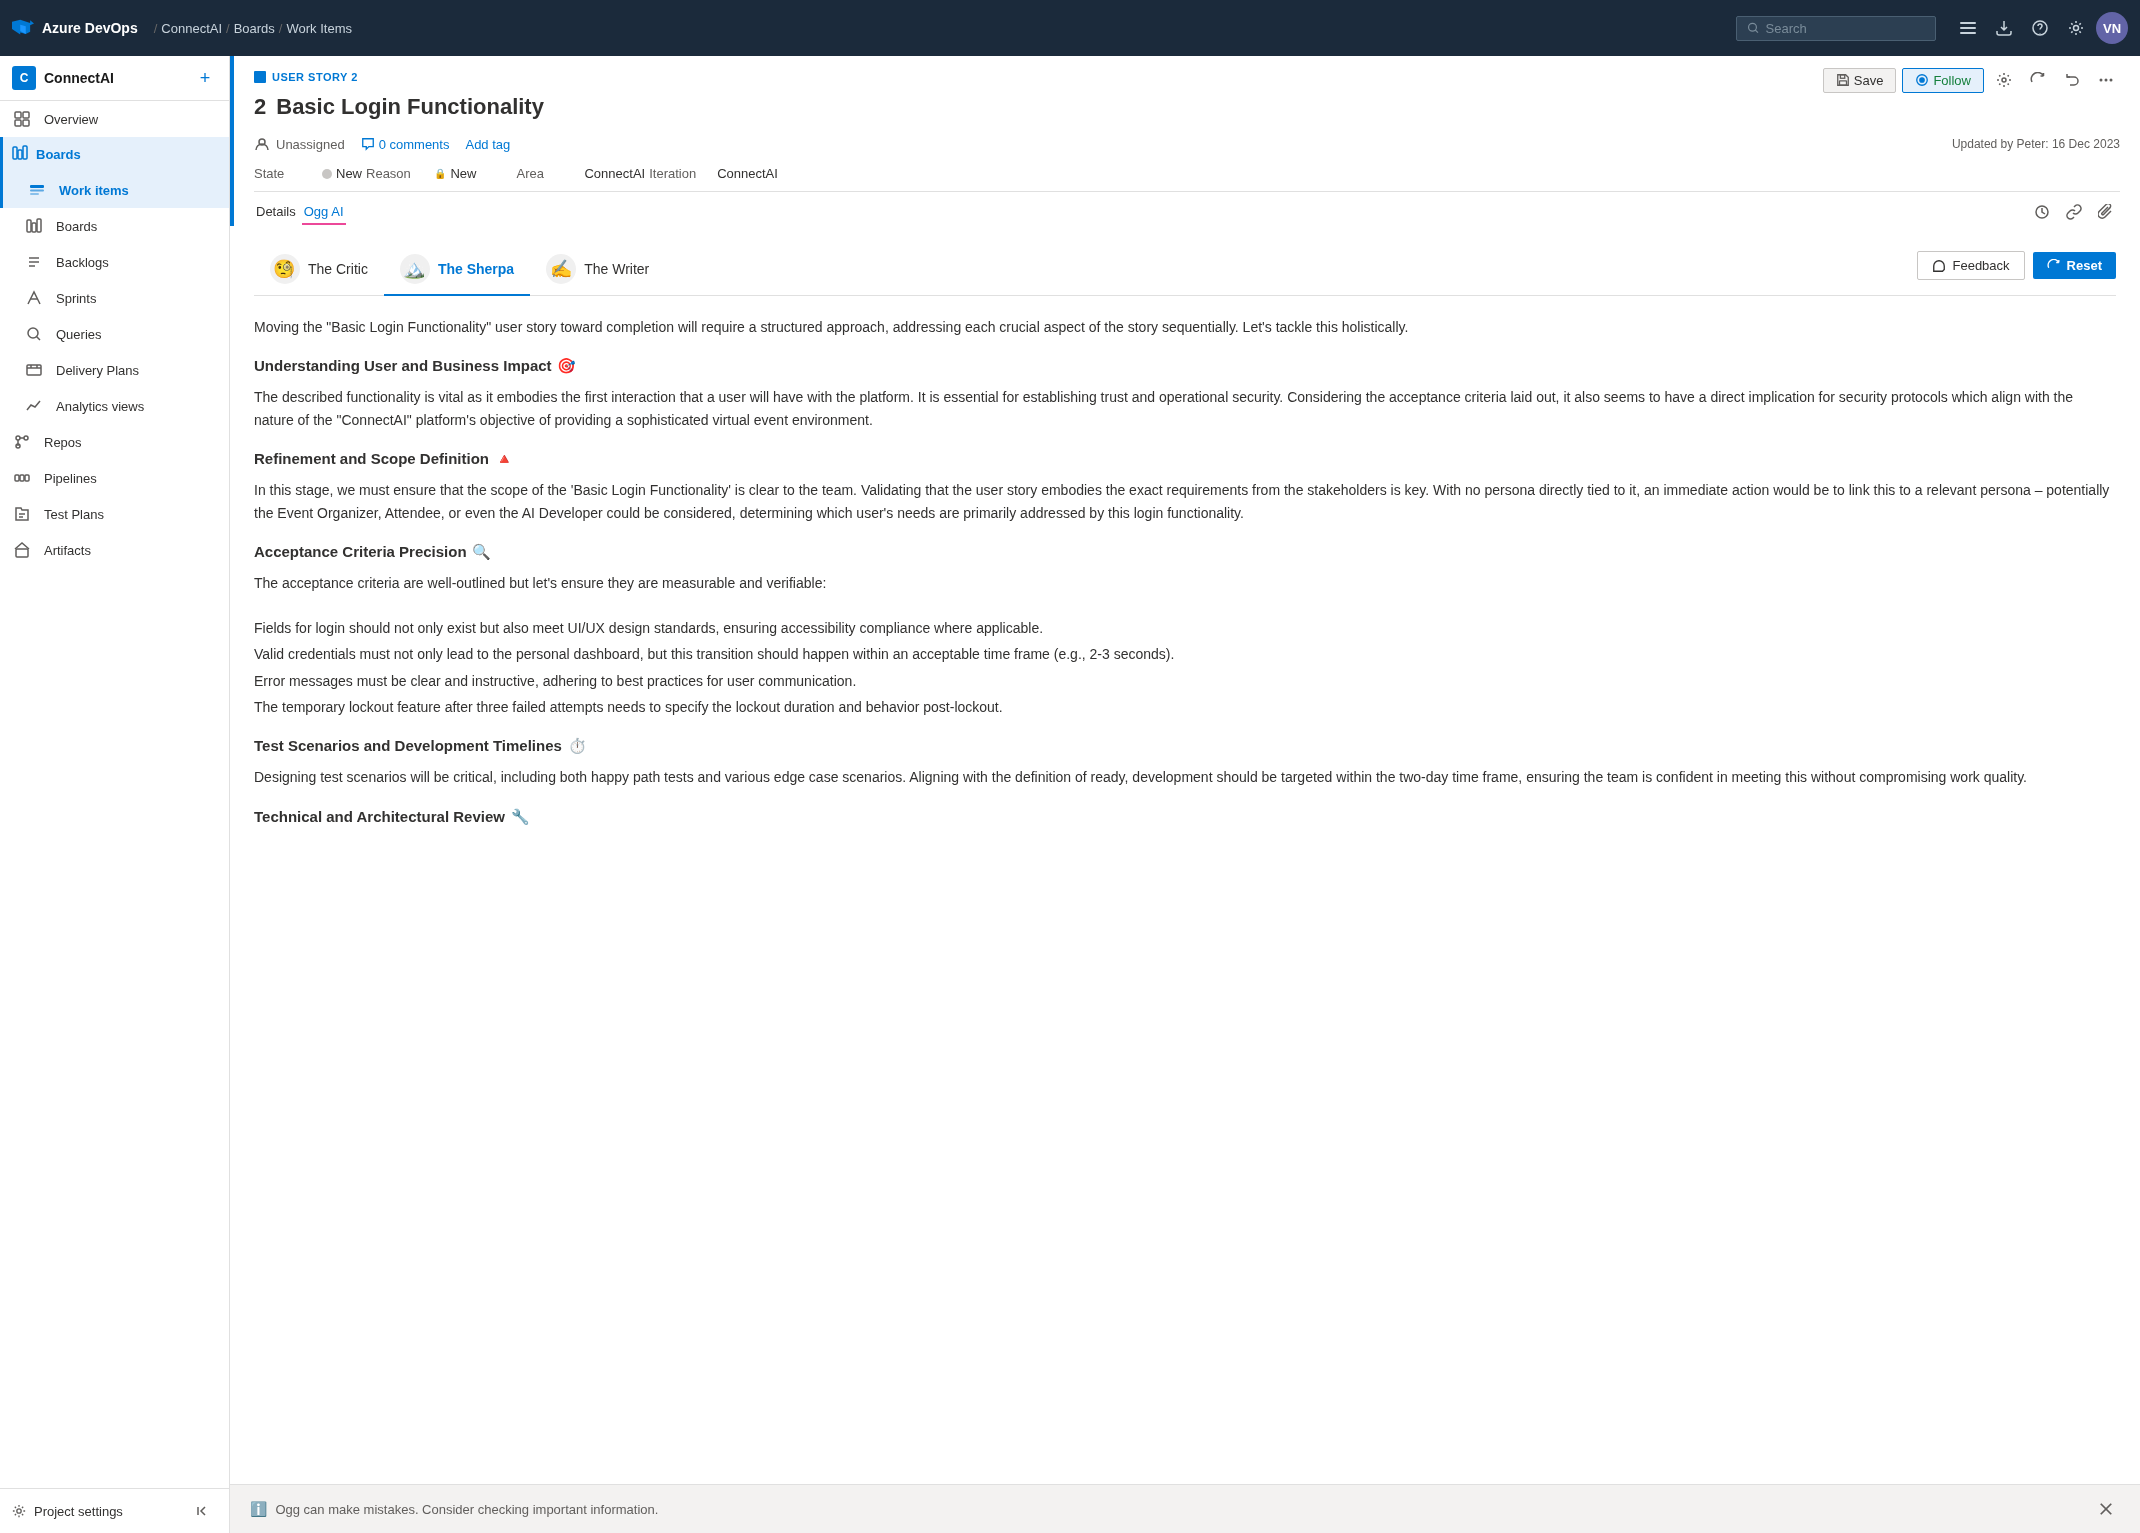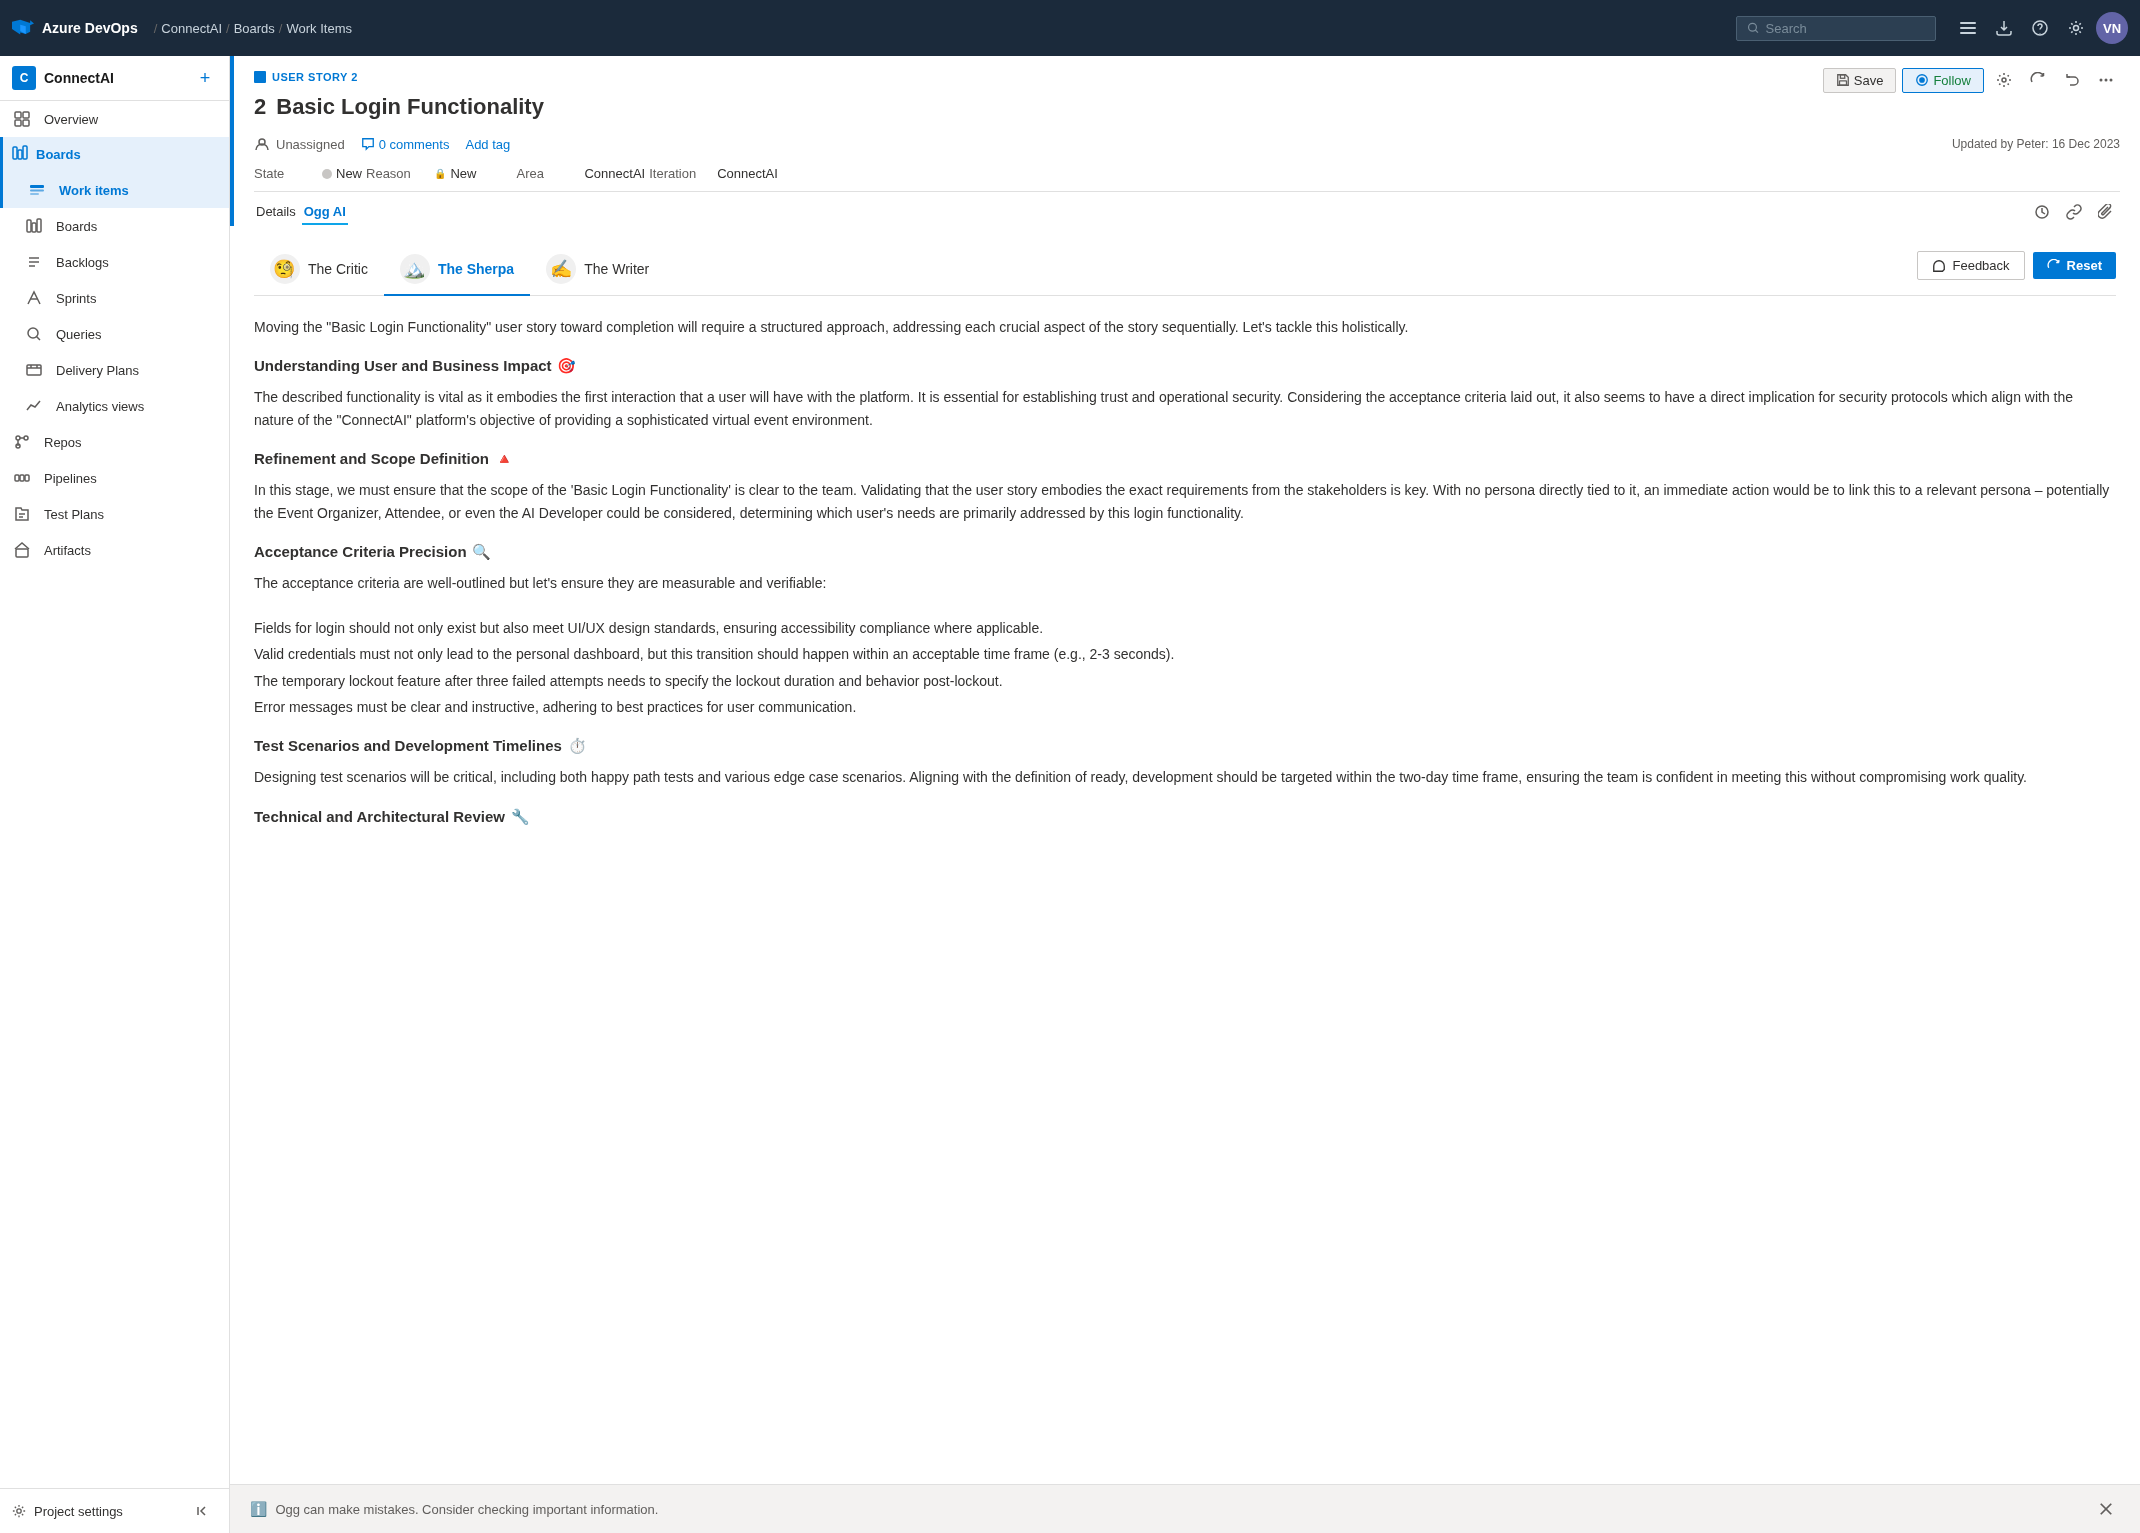--- a/index.html
+++ b/index.html
@@ -58,21 +58,21 @@
     .icon-btn { width: 28px; height: 28px; display: flex; align-items: center; justify-content: center; cursor: pointer; border-radius: 2px; color: #605e5c; }
     .work-item-fields { display: flex; gap: 40px; padding: 8px 0 10px; }
     .field-group { display: flex; flex-direction: row; gap: 4px; }
     .field-row { display: flex; align-items: center; gap: 8px; font-size: 13px; }
     .field-label { color: #605e5c; min-width: 60px; font-size: 13px; }
     .field-value { color: #323130; display: flex; align-items: center; gap: 4px; }
     .state-dot { width: 10px; height: 10px; border-radius: 50%; background: #c8c6c4; flex-shrink: 0; }
     .lock-icon { font-size: 10px; color: #605e5c; }
     .updated-info { margin-left: auto; font-size: 12px; color: #605e5c; }
     .detail-tab { padding: 4px 2px; font-size: 13px; cursor: pointer; color: #323130; border-bottom: 2px solid transparent; }
-    .detail-tab.active { color: #0078d4; border-bottom: 2px solid #0ea5e9; font-weight: 700; }
+    .detail-tab.active { color: #0078d4; border-bottom: 2px solid #ec4899; font-weight: 400; }
     .tab-icon-btn { width: 28px; height: 28px; display: flex; align-items: center; justify-content: center; cursor: pointer; color: #605e5c; }
 
     
     .ogg-panel { flex: 1; overflow: hidden; display: flex; flex-direction: column; }
     .ogg-panel-inner { flex: 1; overflow-y: auto; padding: 20px 24px; position: relative; }
     .personas-bar { display: flex; align-items: center; gap: 0; margin-bottom: 20px; border-bottom: 1px solid #e0e0e0; padding-bottom: 0; }
     .persona-tab { display: flex; align-items: center; gap: 8px; padding: 8px 16px 10px; cursor: pointer; font-size: 14px; color: #323130; border-bottom: 2px solid transparent; margin-bottom: -1px; }
     .persona-tab.active { color: #0078d4; border-bottom: 2px solid #0078d4; font-weight: 600; }
     .persona-tab .persona-avatar { width: 30px; height: 30px; border-radius: 50%; object-fit: cover; display: flex; align-items: center; justify-content: center; font-size: 16px; background: #e0e0e0; }
     .personas-bar-actions { margin-left: auto; display: flex; align-items: center; gap: 8px; padding-bottom: 10px; }
@@ -503,22 +503,22 @@
             <div class="ogg-section-title">
               <strong>Acceptance Criteria Precision</strong>
               <span>🔍</span>
             </div>
             <div class="ogg-section-body">
               <p>The acceptance criteria are well-outlined but let's ensure they are measurable and verifiable:</p>
               <br>
               <div>
                 <p style="margin-bottom:4px;">Fields for login should not only exist but also meet UI/UX design standards, ensuring accessibility compliance where applicable.</p>
                 <p style="margin-bottom:4px;">Valid credentials must not only lead to the personal dashboard, but this transition should happen within an acceptable time frame (e.g., 2-3 seconds).</p>
+                <p style="margin-bottom:4px;">Error messages must be clear and instructive, adhering to best practices for user communication.</p>
                 <p style="margin-bottom:4px;">The temporary lockout feature after three failed attempts needs to specify the lockout duration and behavior post-lockout.</p>
-                <p style="margin-bottom:4px;">Error messages must be clear and instructive, adhering to best practices for user communication.</p>
               </div>
             </div>
 
             <div class="ogg-section-title">
               <strong>Test Scenarios and Development Timelines</strong>
               <span>⏱️</span>
             </div>
             <div class="ogg-section-body">
               <p>Designing test scenarios will be critical, including both happy path tests and various edge case scenarios. Aligning with the definition of ready, development should be targeted within the two-day time frame, ensuring the team is confident in meeting this without compromising work quality.</p>
             </div>

